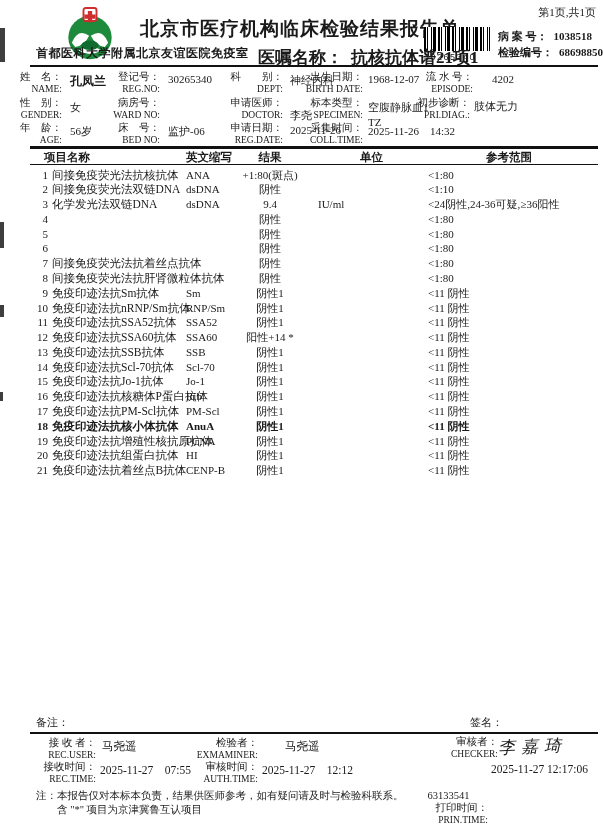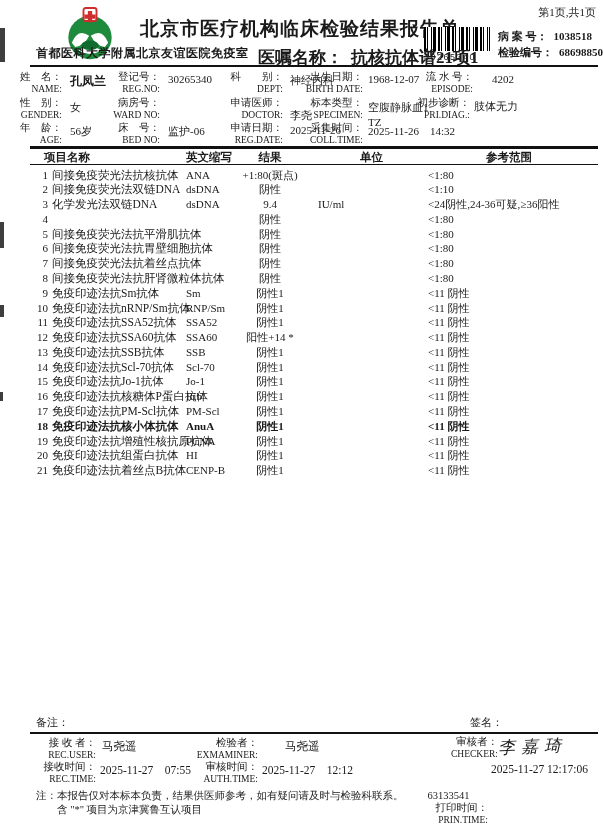--- a/index.html
+++ b/index.html
@@ -146,29 +146,27 @@
       </div>
       <div class="trow" style="top: 211.84px;">
         <span class="c-num">4</span>
         <span class="c-abbr"></span>
         <span class="c-res">阴性</span>
         <span class="c-unit"></span>
         <span class="c-ref">&lt;1:80</span>
       </div>
       <div class="trow" style="top: 226.62px;">
         <span class="c-num">5</span>
-        <span class="c-name">间接免疫荧光法抗平滑肌抗体</span>
         <span class="c-abbr"></span>
         <span class="c-res">阴性</span>
         <span class="c-unit"></span>
         <span class="c-ref">&lt;1:80</span>
       </div>
       <div class="trow" style="top: 241.4px;">
         <span class="c-num">6</span>
-        <span class="c-name">间接免疫荧光法抗胃壁细胞抗体</span>
         <span class="c-abbr"></span>
         <span class="c-res">阴性</span>
         <span class="c-unit"></span>
         <span class="c-ref">&lt;1:80</span>
       </div>
       <div class="trow" style="top: 256.18px;">
         <span class="c-num">7</span>
         <span class="c-name">间接免疫荧光法抗着丝点抗体</span>
         <span class="c-abbr"></span>
         <span class="c-res">阴性</span>

